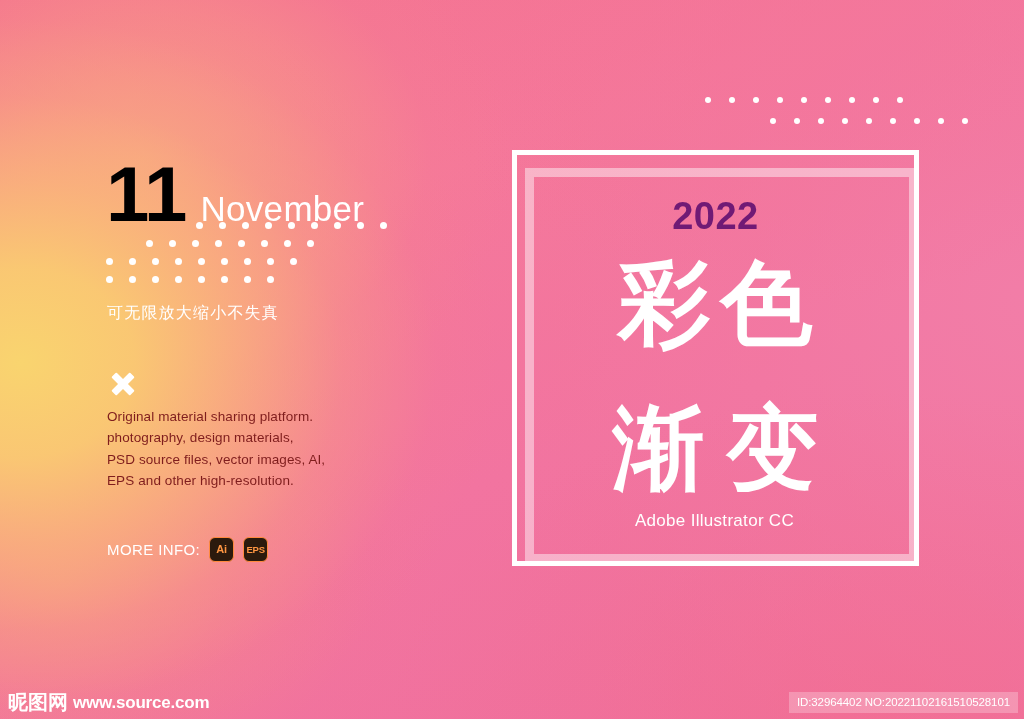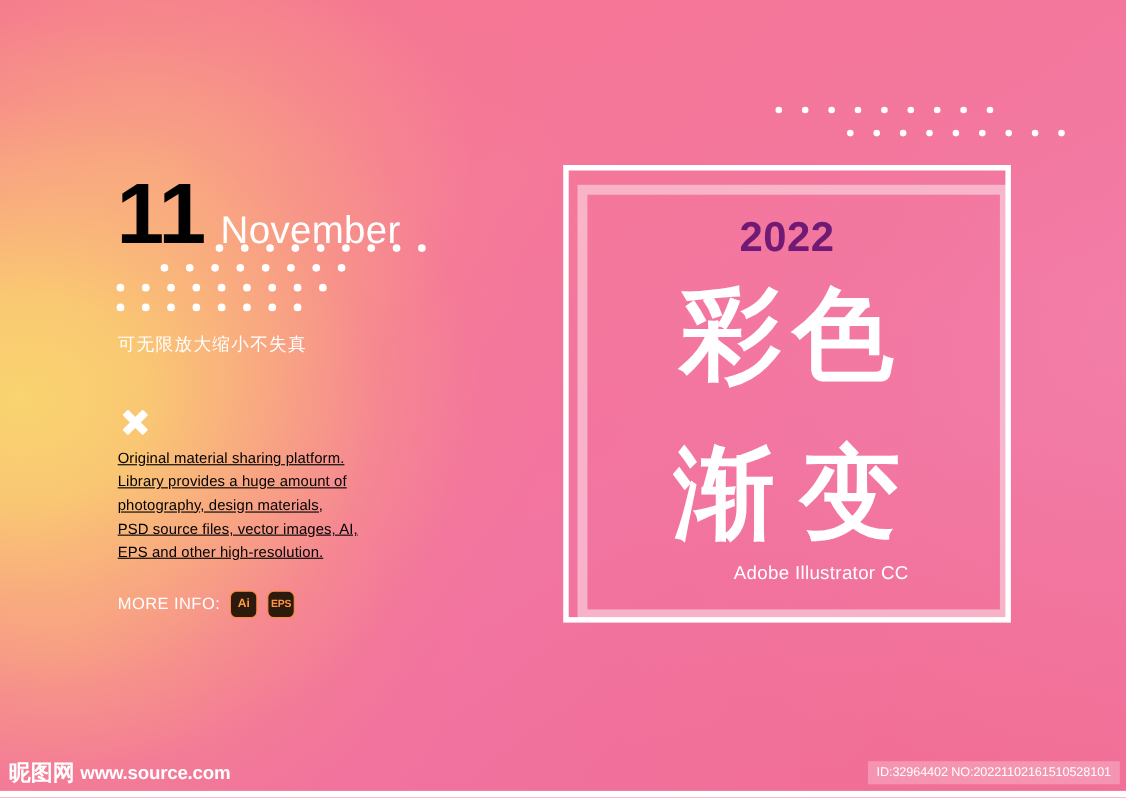--- a/index.html
+++ b/index.html
@@ -159,23 +159,22 @@
   .cross-icon span.a { transform: translate(-50%, -50%) rotate(45deg); }
   .cross-icon span.b { transform: translate(-50%, -50%) rotate(-45deg); }
 
   .body-copy {
     position: absolute;
     left: 1px;
     top: 406px;
     width: 260px;
     font-size: 13.5px;
     line-height: 21.3px;
-    color: #000000;
+    color: #7f1d1d;
     letter-spacing: 0.1px;
-    text-decoration: underline;
   }
   .body-copy div { white-space: nowrap; }
 
   .more-info {
     position: absolute;
     left: 1px;
     top: 537px;
     display: flex;
     align-items: center;
     gap: 9px;
@@ -265,21 +264,21 @@
     font-size: 92px;
     line-height: 104px;
     letter-spacing: 10px;
     text-indent: 10px;
     font-family: "DejaVu Sans", "Liberation Sans", sans-serif;
   }
   .panel-title .line2 { letter-spacing: 22px; text-indent: 22px; margin-top: 41px; }
 
   .panel-sub {
     position: absolute;
-    left: 528px;
+    left: 496px;
     top: 511px;
     width: 437px;
     text-align: center;
     font-size: 17px;
     color: #ffffff;
     letter-spacing: 0.3px;
   }
 
   
   .footer-strip {
@@ -400,21 +399,20 @@
 
     <div class="tagline-cn">可无限放大缩小不失真</div>
 
     <div class="cross-icon">
       <span class="a"></span>
         <span class="b"></span>
     </div>
 
     <div class="body-copy">
       <div>Original material sharing platform.</div>
-      <div>Library provides a huge amount of</div>
       <div>photography, design materials,</div>
       <div>PSD source files, vector images, AI,</div>
       <div>EPS and other high-resolution.</div>
     </div>
 
     <div class="more-info">
       <span class="more-info-label">MORE INFO:</span>
       <span class="badge ai">Ai</span>
       <span class="badge eps">EPS</span>
     </div>

